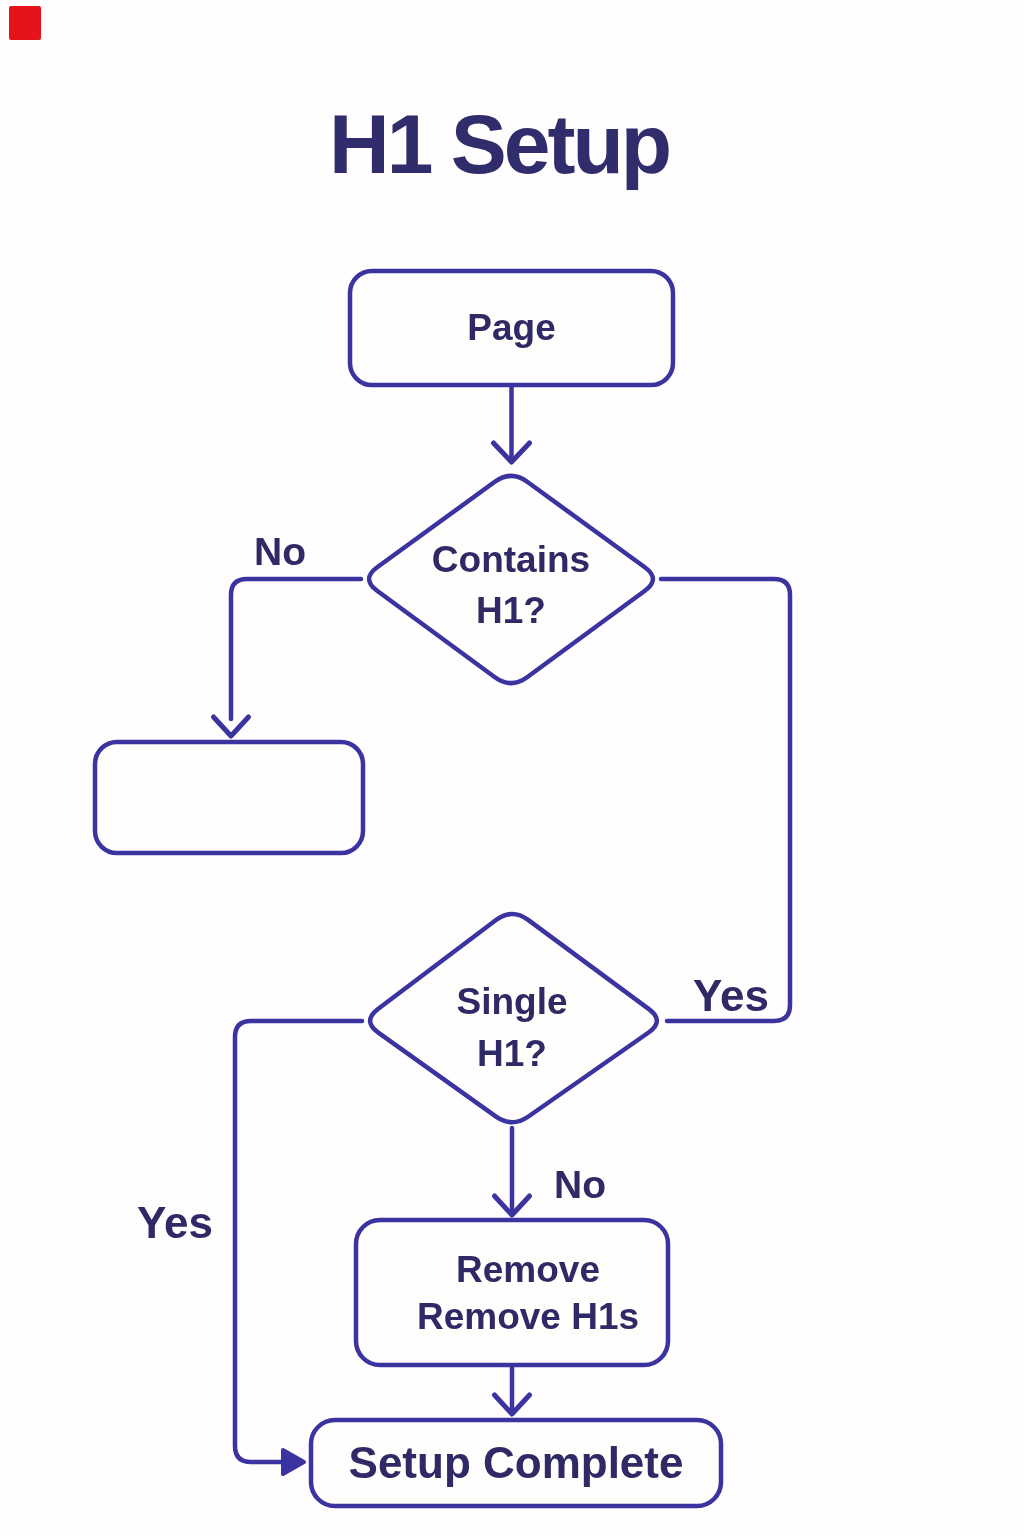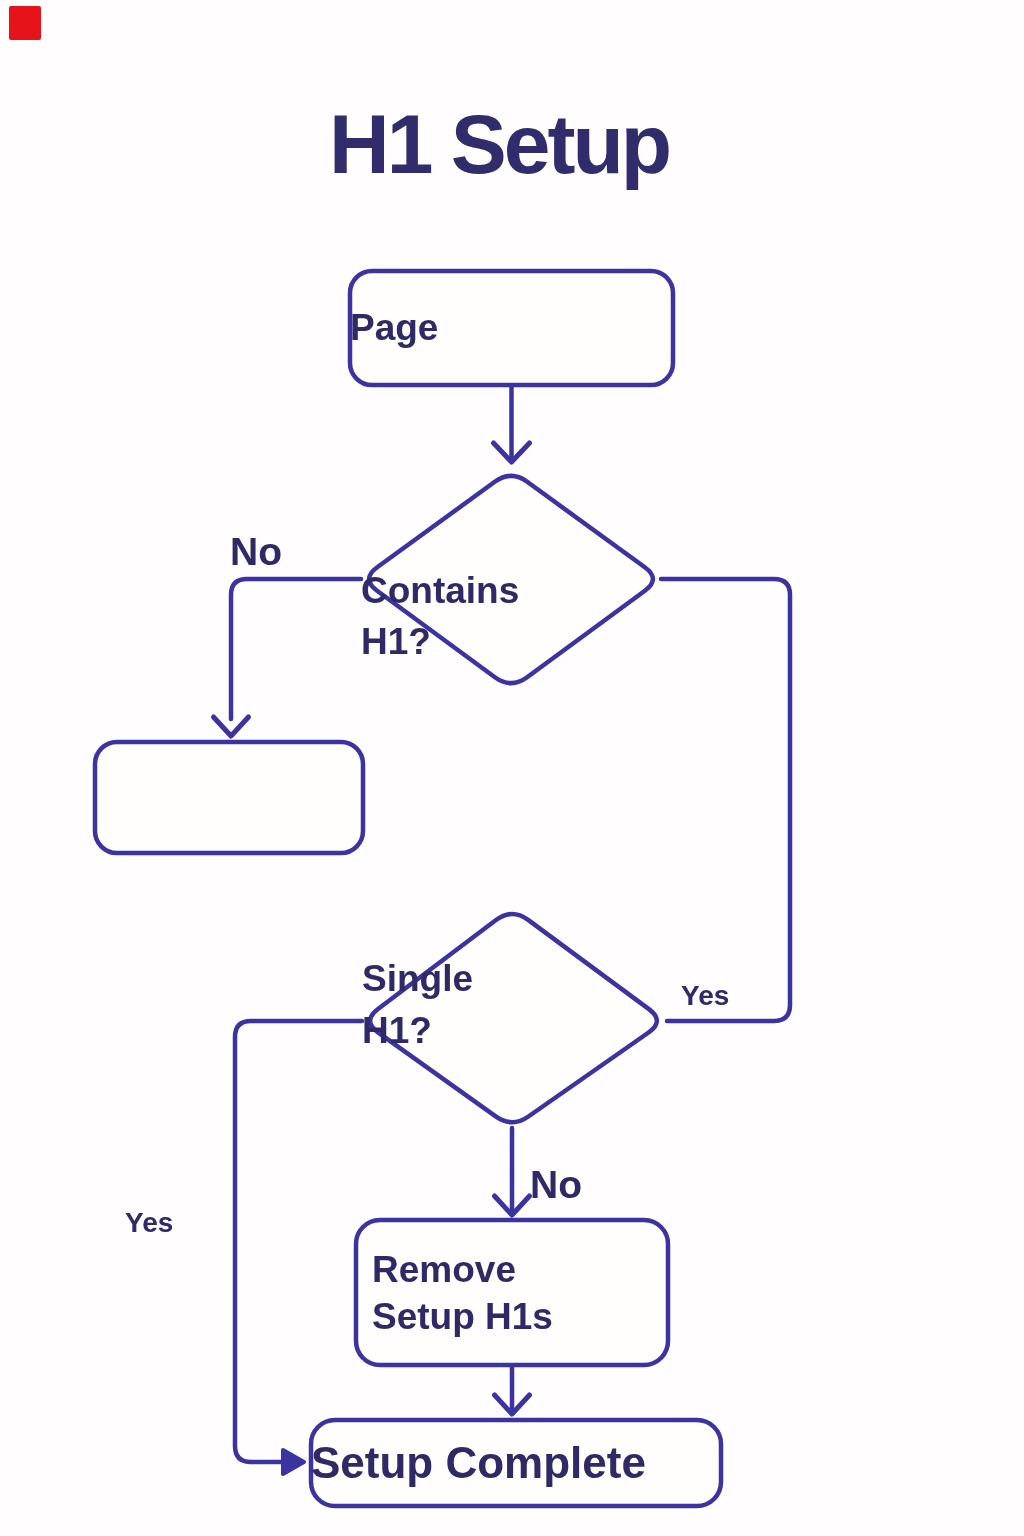--- a/index.html
+++ b/index.html
@@ -63,25 +63,26 @@
     stroke-linejoin: round;
   }
   .head-solid {
     fill: #3b33a0;
     stroke: #3b33a0;
     stroke-width: 4;
     stroke-linejoin: round;
   }
   .lbl {
     position: absolute;
+    text-align: center;
     color: #2f2a66;
     font-weight: 700;
   }
   .node-lbl { font-size: 37px; }
-  .edge-lbl { font-size: 28px; }
+  .edge-lbl { font-size: 44px; }
 </style>
 </head>
 <body>
 
 <div class="stage">
 
   <div class="red-marker"></div>
 
   <div class="title">H1 Setup</div>
 
@@ -112,34 +113,34 @@
 
     <path class="shape" d="M528.1 919.9 L648.9 1009.1 Q665 1021 648.6 1032.5 L528.4 1116.5 Q512 1128 495.7 1116.4 L378.3 1032.6 Q362 1021 378.0 1009.0 L496.0 920.0 Q512 908 528.1 919.9 Z"></path>
 
     <rect class="shape" x="356" y="1220" width="312" height="145" rx="24"></rect>
 
     <rect class="shape" x="311" y="1420" width="410" height="86" rx="24"></rect>
   </svg>
 
   <div class="lbl node-lbl" style="left:350px; top:304px; width:323px; line-height:48px;">Page</div>
 
-  <div class="lbl node-lbl" style="left:361px; top:565px; width:300px; line-height:51px;">
+  <div class="lbl node-lbl" style="left:361px; top:534px; width:300px; line-height:51px;">
     <span style="display:block">Contains</span>
     <span style="display:block">H1?</span>
   </div>
 
 
-  <div class="lbl node-lbl" style="left:362px; top:953px; width:300px; line-height:52px;">
+  <div class="lbl node-lbl" style="left:362px; top:976px; width:300px; line-height:52px;">
     <span style="display:block">Single</span>
     <span style="display:block">H1?</span>
   </div>
 
   <div class="lbl node-lbl" style="left:372px; top:1246px; width:312px; line-height:47px;">
     <span style="display:block">Remove</span>
-    <span style="display:block">Setup H1s</span>
+    <span style="display:block">Remove H1s</span>
   </div>
 
   <div class="lbl node-lbl" style="left:311px; top:1440px; width:410px; line-height:46px; font-size:44px;">Setup Complete</div>
 
   <div class="lbl edge-lbl" style="left:230px; top:530px; width:100px; line-height:44px; font-size:39px;">No</div>
 
   <div class="lbl edge-lbl" style="left:681px; top:974px; width:100px; line-height:44px;">Yes</div>
 
   <div class="lbl edge-lbl" style="left:530px; top:1163px; width:100px; line-height:44px; font-size:39px;">No</div>
 

